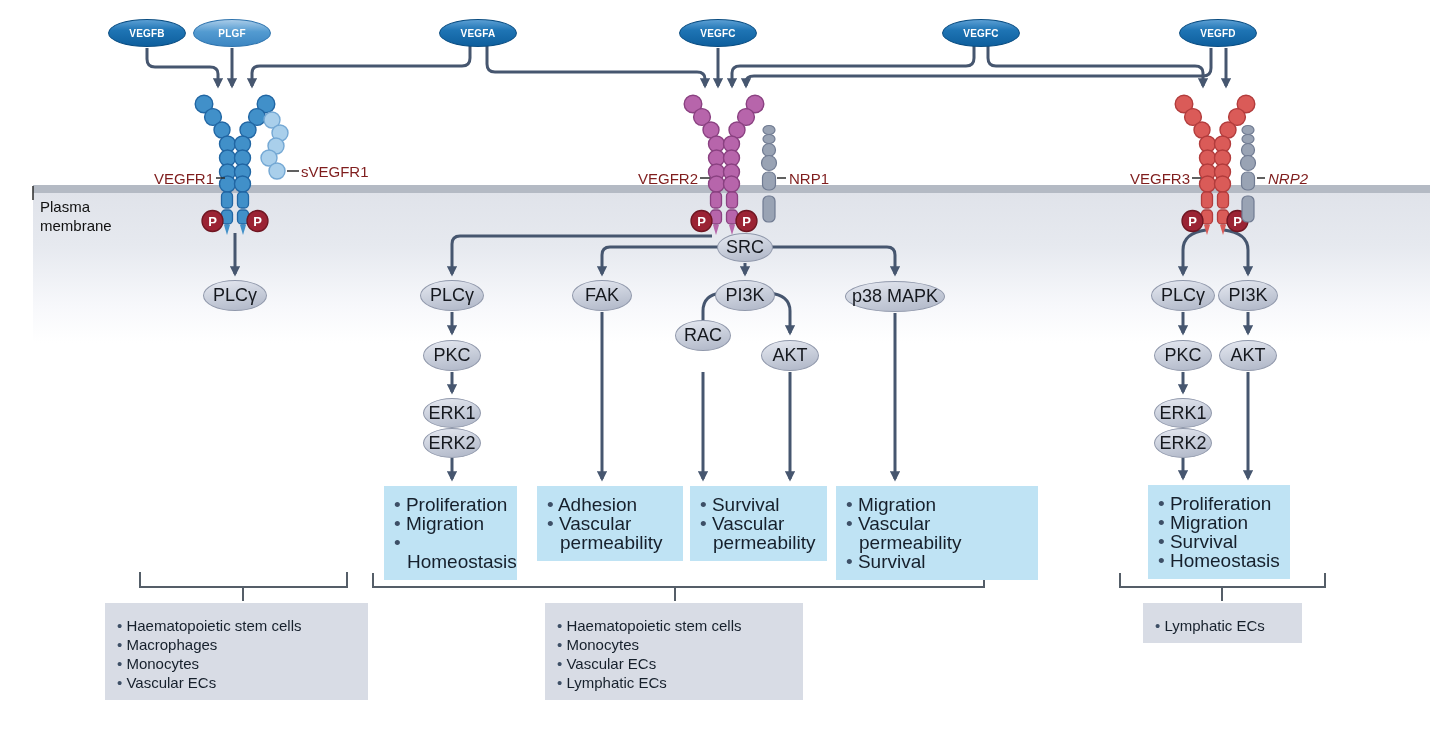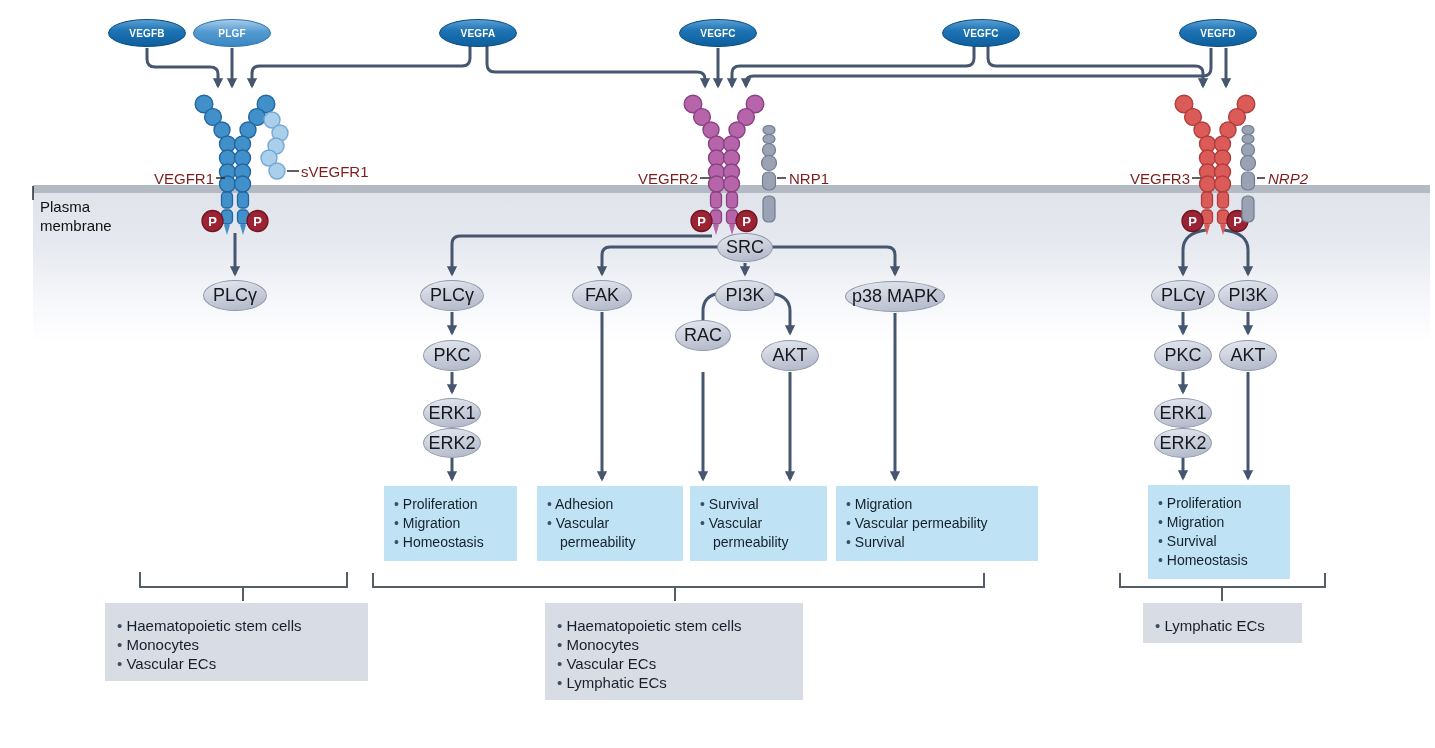--- a/index.html
+++ b/index.html
@@ -24,21 +24,21 @@
        color:#fff;font-size:10px;font-weight:bold;letter-spacing:.2px;
        background:linear-gradient(180deg,#5b9fd4 0%,#1e74b4 40%,#0e5f9d 100%);
        border:1px solid #0a4d82;box-sizing:border-box;z-index:3;}
   .lig.light{background:linear-gradient(180deg,#a8cbe8 0%,#539bd1 45%,#3c86c2 100%);border-color:#2f74ae;}
   .kin{position:absolute;height:31px;border-radius:50%;display:flex;align-items:center;justify-content:center;
        color:#15181e;font-size:18px;
        background:linear-gradient(170deg,#e6e9f1 0%,#c6ccd9 55%,#aeb5c6 100%);
        border:1.5px solid #9098ab;box-sizing:border-box;z-index:3;}
   .lbl{position:absolute;color:#7f1d1d;font-size:15px;z-index:3;}
   .mem-lbl{position:absolute;left:40px;top:197px;width:110px;color:#111;font-size:15px;line-height:19px;z-index:3;}
-  .obox{position:absolute;top:486px;background:#bfe3f4;color:#16202c;font-size:14px;line-height:19px;
+  .obox{position:absolute;top:486px;background:#bfe3f4;color:#16202c;font-size:19px;line-height:19px;
         padding:9px 8px 9px 10px;box-sizing:border-box;z-index:3;}
   .cbox{position:absolute;top:603px;background:#d8dce5;color:#16202c;font-size:15px;line-height:19px;
         padding:13px 8px 8px 12px;box-sizing:border-box;z-index:3;}
   .li{padding-left:13px;text-indent:-13px;white-space:normal;}
   .dot{color:#3d4f66;}
   .ptxt{fill:#ffffff;font-size:13px;font-weight:bold;text-anchor:middle;font-family:"Liberation Sans",sans-serif;}
 </style>
 </head>
 <body>
 
@@ -222,20 +222,21 @@
   </div>
   <div class="obox" style="left:1148px;top:485px;width:142px;">
     <div class="li"><span class="dot">•</span> <span>Proliferation</span></div>
     <div class="li"><span class="dot">•</span> <span>Migration</span></div>
     <div class="li"><span class="dot">•</span> <span>Survival</span></div>
     <div class="li"><span class="dot">•</span> <span>Homeostasis</span></div>
   </div>
 
   <div class="cbox" style="left:105px;width:263px;">
     <div class="li"><span class="dot">•</span> <span>Haematopoietic stem cells</span></div>
+    <div class="li"><span class="dot">•</span> <span>Macrophages</span></div>
     <div class="li"><span class="dot">•</span> <span>Monocytes</span></div>
     <div class="li"><span class="dot">•</span> <span>Vascular ECs</span></div>
   </div>
   <div class="cbox" style="left:545px;width:258px;">
     <div class="li"><span class="dot">•</span> <span>Haematopoietic stem cells</span></div>
     <div class="li"><span class="dot">•</span> <span>Monocytes</span></div>
     <div class="li"><span class="dot">•</span> <span>Vascular ECs</span></div>
     <div class="li"><span class="dot">•</span> <span>Lymphatic ECs</span></div>
   </div>
   <div class="cbox" style="left:1143px;width:159px;">

